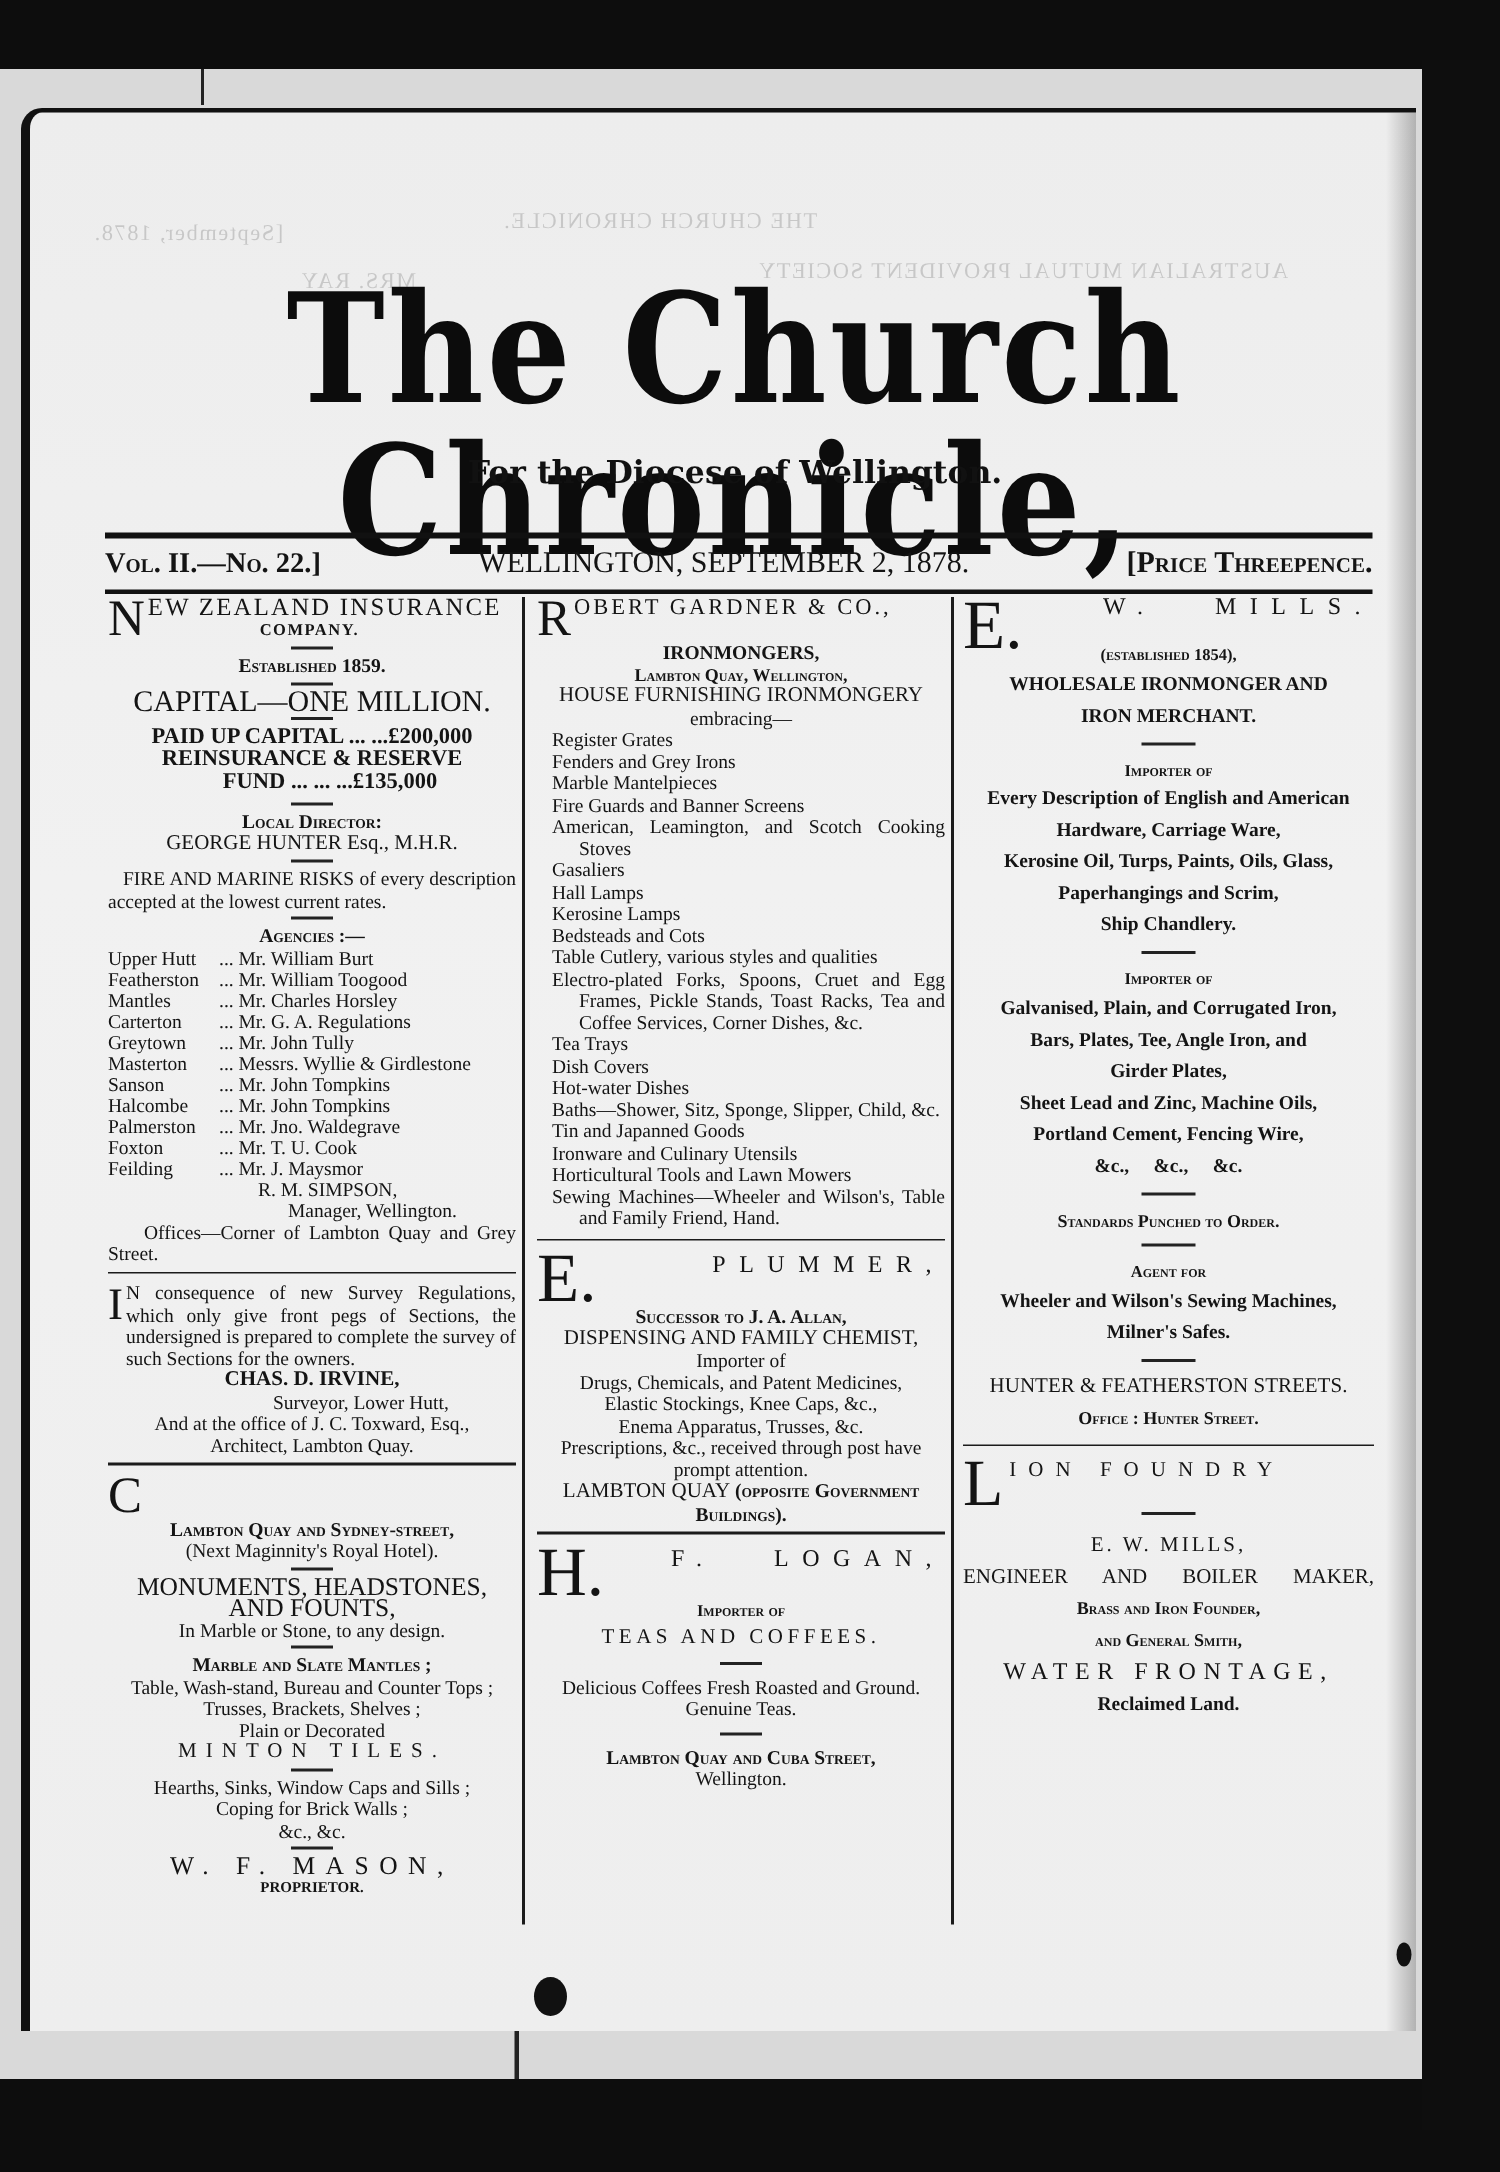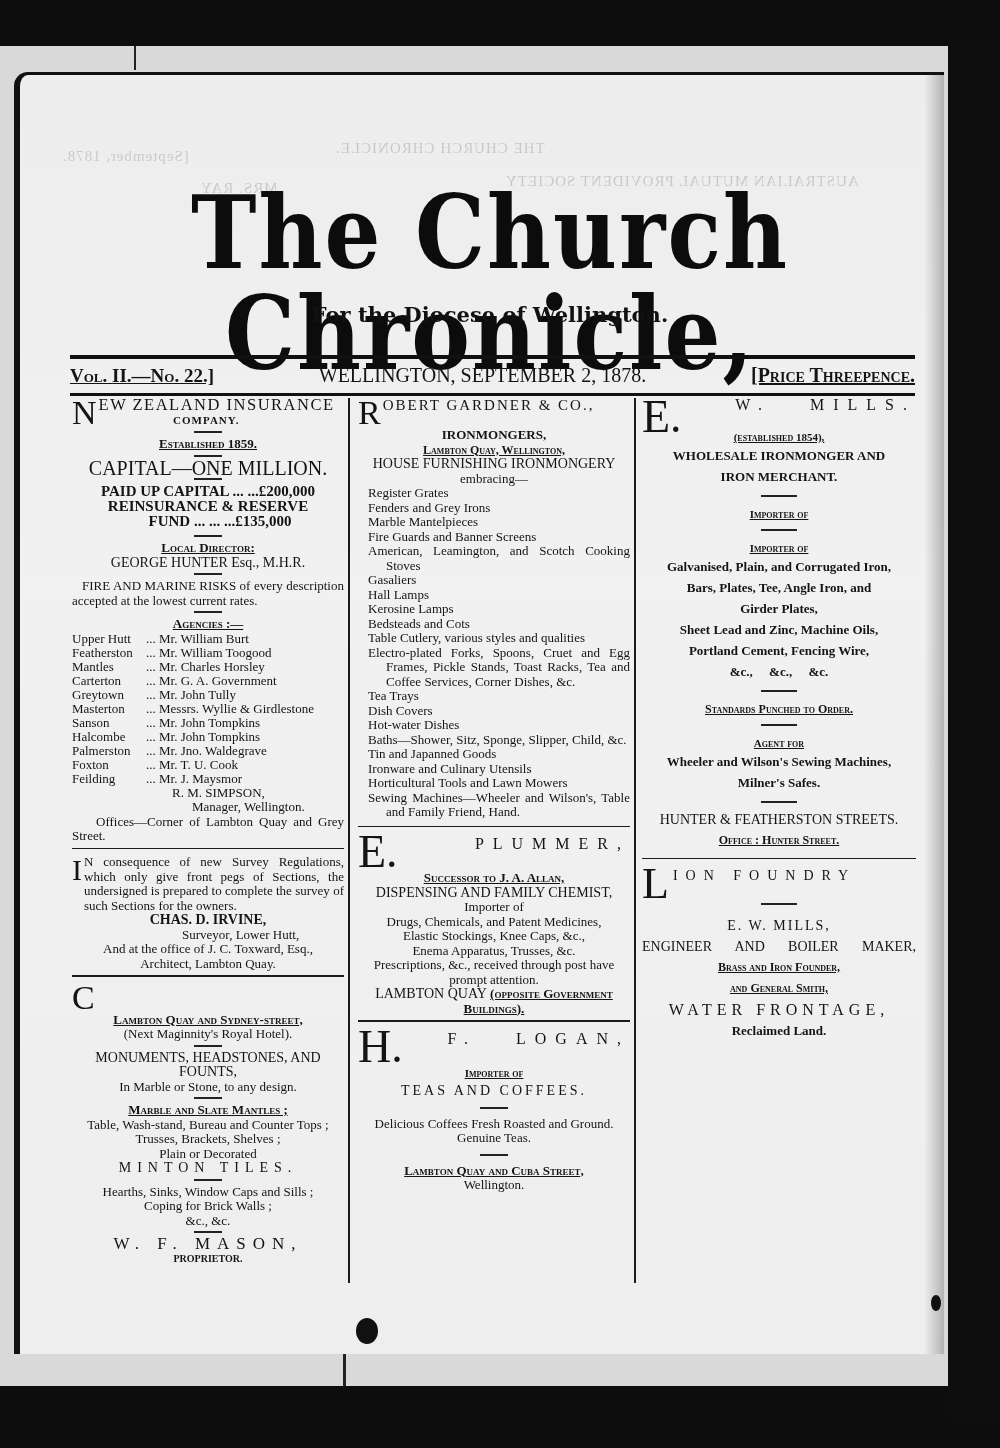--- a/index.html
+++ b/index.html
@@ -40,21 +40,21 @@
 
   
   .col { position: absolute; top: 398px; font-size: 13px; line-height: 14.5px; }
   .col1 { left: 72px; width: 272px; }
   .col2 { left: 358px; width: 272px; }
   .col3 { left: 642px; width: 274px; }
   .vrule { position: absolute; width: 1.5px; background: #1b1b1b; }
 
   .c { text-align: center; }
   .b { font-weight: bold; }
-  .sc { font-variant: small-caps; font-weight: bold; text-decoration: underline; }
+  .sc { font-variant: small-caps; font-weight: bold; }
   .dash { width: 28px; height: 2px; background: #222; margin: 3px auto 4px; }
   .dash2 { width: 36px; height: 2px; background: #222; margin: 8px auto 10px; }
   .hr { height: 1.5px; background: #1b1b1b; margin: 4px 0 6px; }
 
   .dropcap-head { display: flex; align-items: flex-start; }
   .dropcap { font-size: 34px; line-height: 30px; font-weight: normal; margin-right: 2px; }
   .dropcap-big { font-size: 46px; line-height: 38px; font-weight: normal; margin-right: 4px; }
   .head-text { font-size: 16px; letter-spacing: 1.5px; font-weight: normal; }
   .spaced { letter-spacing: 9px; }
 
@@ -137,21 +137,21 @@
       <div class="agency">
           <span class="town">Featherston</span>
           <span>... Mr. William Toogood</span>
         </div>
       <div class="agency">
           <span class="town">Mantles</span>
           <span>... Mr. Charles Horsley</span>
         </div>
       <div class="agency">
           <span class="town">Carterton</span>
-          <span>... Mr. G. A. Government</span>
+          <span>... Mr. G. A. Regulations</span>
         </div>
       <div class="agency">
           <span class="town">Greytown</span>
           <span>... Mr. John Tully</span>
         </div>
       <div class="agency">
           <span class="town">Masterton</span>
           <span>... Messrs. Wyllie &amp; Girdlestone</span>
         </div>
       <div class="agency">
@@ -193,21 +193,21 @@
   </section>
   <div class="hr"></div>
 
   <section>
     <div class="dropcap-head">
       <span class="dropcap">C</span>
     </div>
     <div class="c sc">Lambton Quay and Sydney-street,</div>
     <div class="c">(Next Maginnity's Royal Hotel).</div>
     <div class="dash"></div>
-    <div class="c" style="font-size:14px">MONUMENTS, HEADSTONES, AND FOUNTS,</div>
+    <div class="c" style="font-size:17px">MONUMENTS, HEADSTONES, AND FOUNTS,</div>
     <div class="c">In Marble or Stone, to any design.</div>
     <div class="dash"></div>
     <div class="c sc">Marble and Slate Mantles ;</div>
     <div class="c">Table, Wash-stand, Bureau and Counter Tops ;</div>
     <div class="c">Trusses, Brackets, Shelves ;</div>
     <div class="c">Plain or Decorated</div>
     <div class="c spaced" style="font-size:14px; letter-spacing:6px">MINTON TILES.</div>
     <div class="dash"></div>
     <div class="c">Hearths, Sinks, Window Caps and Sills ;</div>
     <div class="c">Coping for Brick Walls ;</div>
@@ -293,20 +293,27 @@
       <span class="dropcap-big">E.</span>
       <div class="spaced" style="flex:1; font-size:16px; text-align:right; white-space:pre">W.   MILLS.</div>
     </div>
     <div class="c sc" style="font-size:11px; margin-top:-6px">(established 1854),</div>
     <div class="wide">
       <div class="c b">WHOLESALE IRONMONGER AND</div>
       <div class="c b">IRON MERCHANT.</div>
     </div>
     <div class="dash2"></div>
     <div class="c sc" style="font-size:11px">Importer of</div>
+    <div class="wide">
+      <div class="c b">Every Description of English and American</div>
+      <div class="c b">Hardware, Carriage Ware,</div>
+      <div class="c b">Kerosine Oil, Turps, Paints, Oils, Glass,</div>
+      <div class="c b">Paperhangings and Scrim,</div>
+      <div class="c b">Ship Chandlery.</div>
+    </div>
     <div class="dash2"></div>
     <div class="c sc" style="font-size:11px">Importer of</div>
     <div class="wide">
       <div class="c b">Galvanised, Plain, and Corrugated Iron,</div>
       <div class="c b">Bars, Plates, Tee, Angle Iron, and</div>
       <div class="c b">Girder Plates,</div>
       <div class="c b">Sheet Lead and Zinc, Machine Oils,</div>
       <div class="c b">Portland Cement, Fencing Wire,</div>
       <div class="c b" style="white-space:pre">&amp;c.,     &amp;c.,     &amp;c.</div>
     </div>

